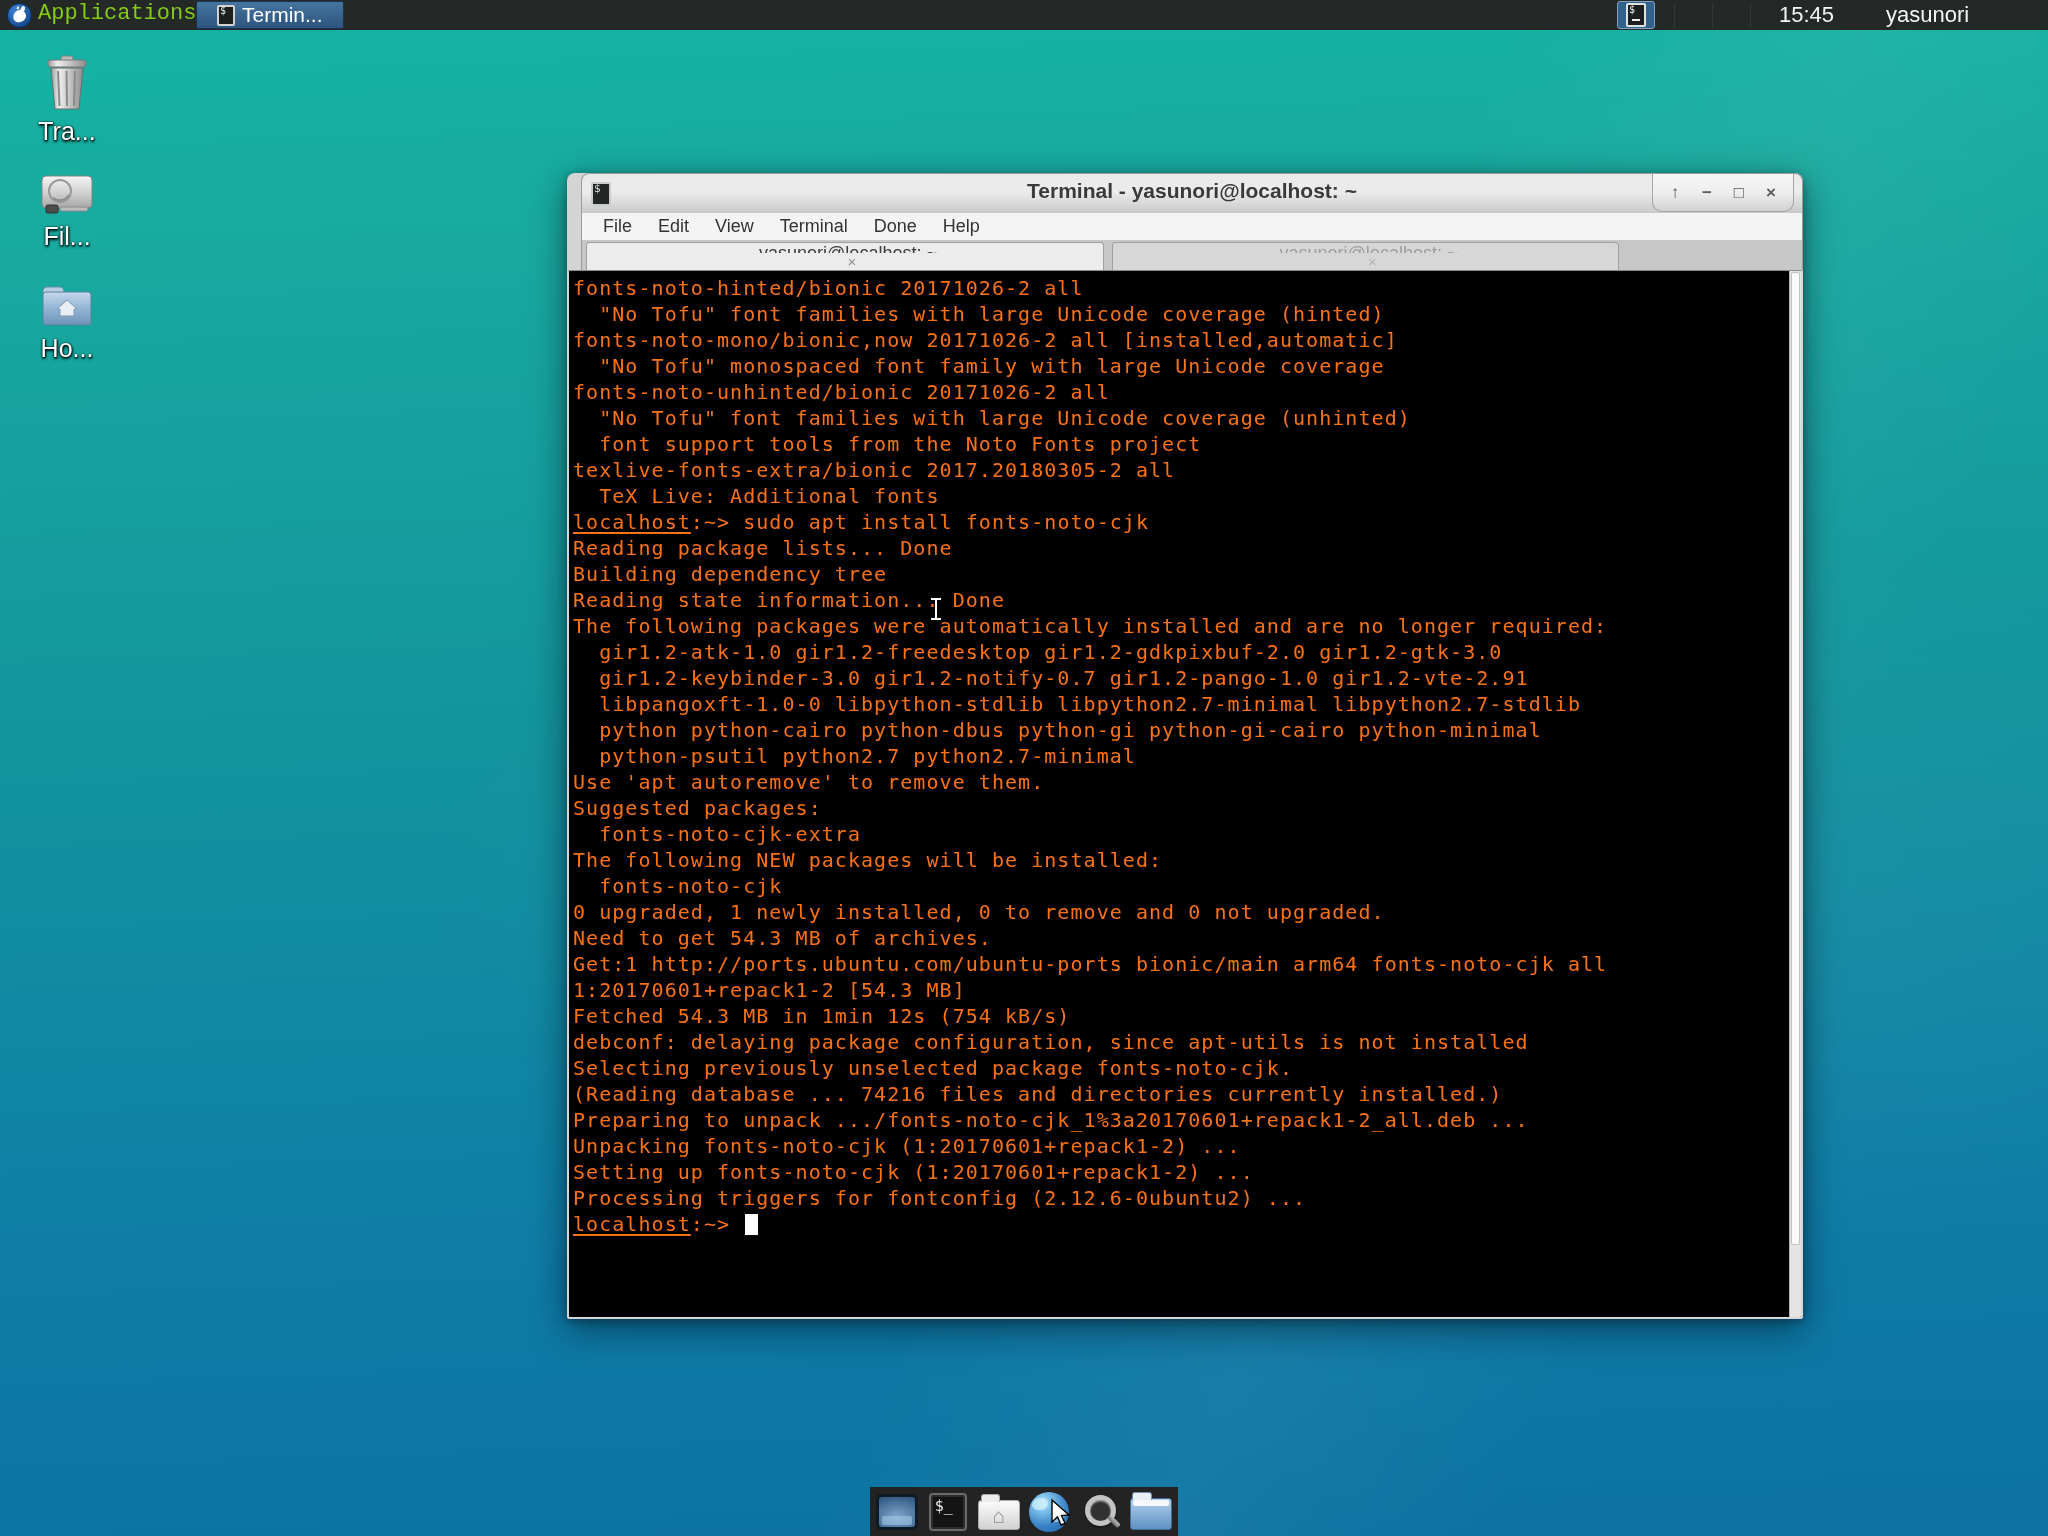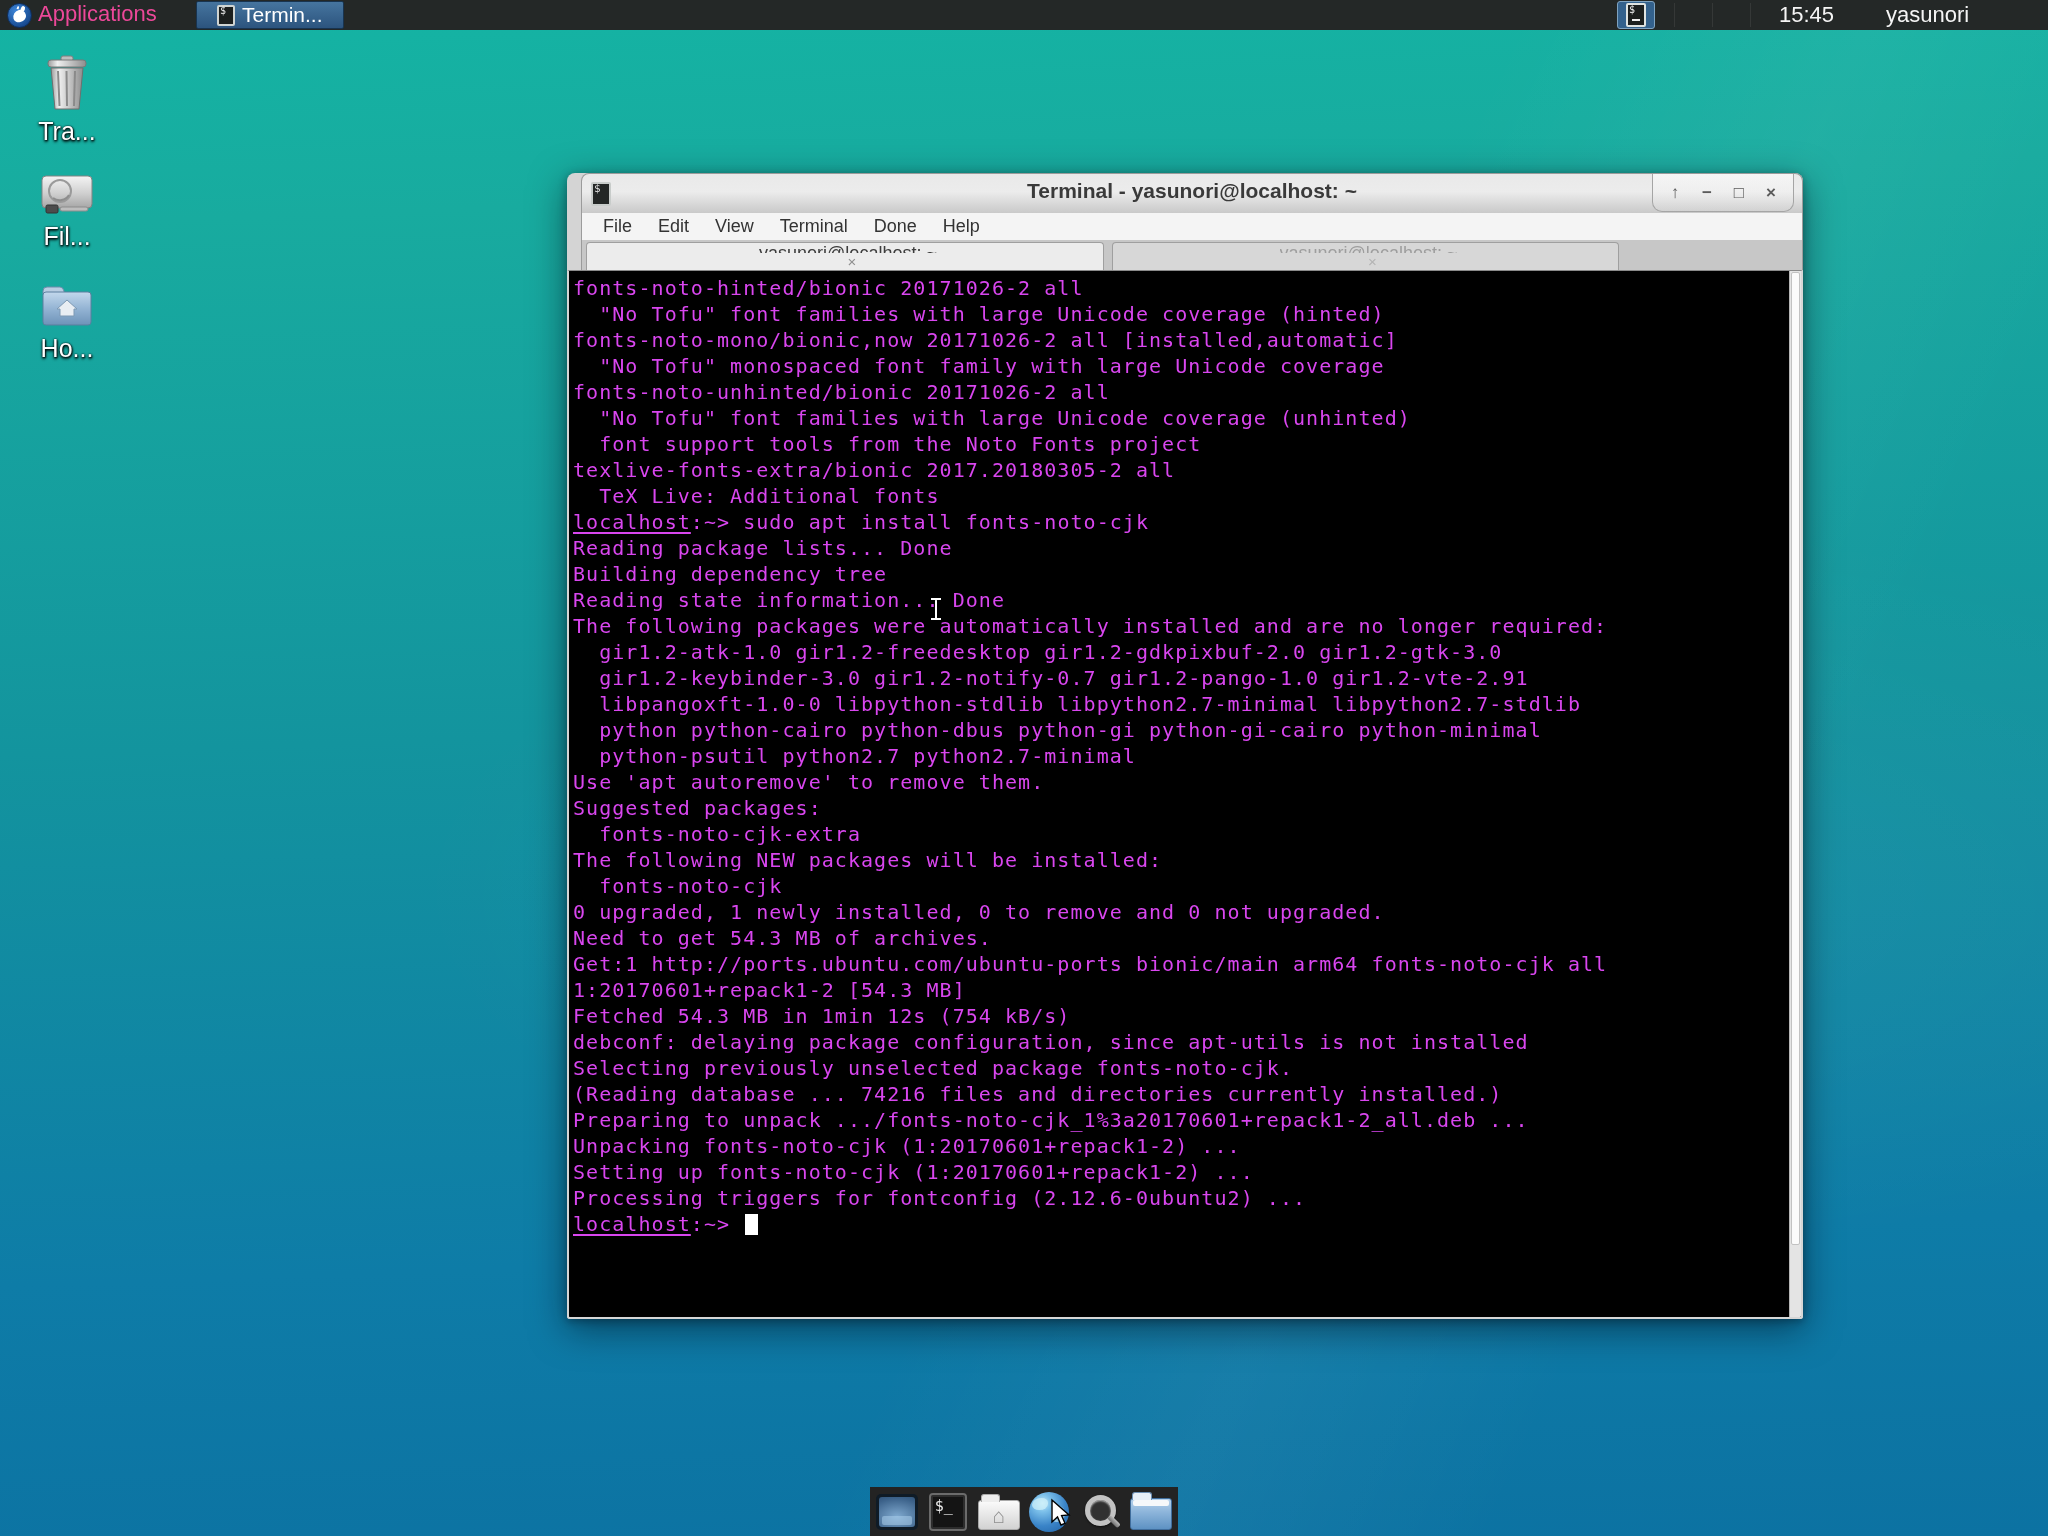--- a/index.html
+++ b/index.html
@@ -28,21 +28,21 @@
   .whisker::after {
     content:""; position:absolute; left:5px; top:6px; width:13px; height:12px;
     background:#fff; border-radius:58% 42% 55% 45% / 60% 55% 45% 40%;
     transform:rotate(-15deg);
   }
   .whisker::before {
     content:""; position:absolute; left:13px; top:2px; width:4px; height:5px;
     background:#fff; border-radius:50% 50% 20% 20%; transform:rotate(20deg);
     box-shadow:-5px 1px 0 -1px #fff;
   }
-  .apps-label { position:absolute; left:38px; top:1px; font-size:22px; color:#ec4899; }
+  .apps-label { position:absolute; left:38px; top:1px; font-size:22px; color:#84cc16;font-family:Liberation Mono, monospace; }
   .win-button {
     position:absolute; left:196px; top:1px; width:148px; height:28px;
     background:linear-gradient(180deg,#46759f,#2c547e);
     border:1px solid #183450; border-radius:2px;
     display:flex; align-items:center; gap:7px; padding:0 20px; overflow:hidden;
   }
   .mini-term {
     width:18px; height:21px; background:#1c1f1e; border:2px solid #cfd4d2; border-radius:2px; flex:0 0 auto;
     position:relative;
   }
@@ -113,21 +113,21 @@
   .tab.inactive .tab-close { color:#b3b3b3; }
 
   .term-body {
     position:absolute; left:0; right:0; top:97px; bottom:0;
     background:#000; border:2px solid #d6d6d6; border-top:1px solid #8a8a8a;
     border-radius:0 0 3px 3px; overflow:hidden;
   }
   .term-lines {
     position:absolute; left:4px; top:4px; right:16px;
     font-family:"DejaVu Sans Mono", monospace; font-size:20px; line-height:26px;
-    letter-spacing:1.05px; color:#d946ef;
+    letter-spacing:1.05px; color:#f97316;
   }
   .tline { white-space:pre; height:26px; }
   .tline .host { text-decoration:underline; text-underline-offset:3px; }
   .block-cursor { display:inline-block; width:13px; height:21px; background:#fff; vertical-align:-4px; margin-left:2px; }
   .scrollbar {
     position:absolute; right:0; top:0; bottom:0; width:12px;
     background:#e4e4e4; border-left:1px solid #b5b5b5;
   }
   .scroll-thumb { position:absolute; left:1px; right:1px; top:1px; height:93%; background:#fbfbfb; border:1px solid #c2c2c2; border-radius:2px; }
 

